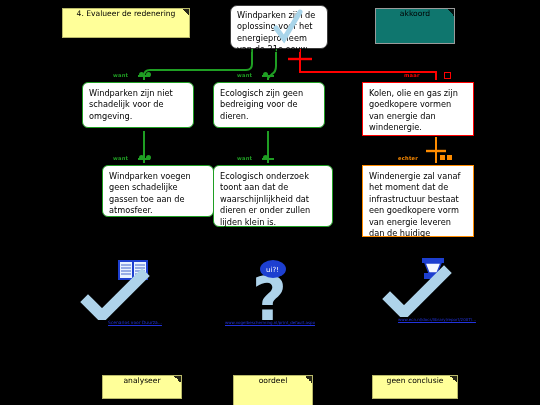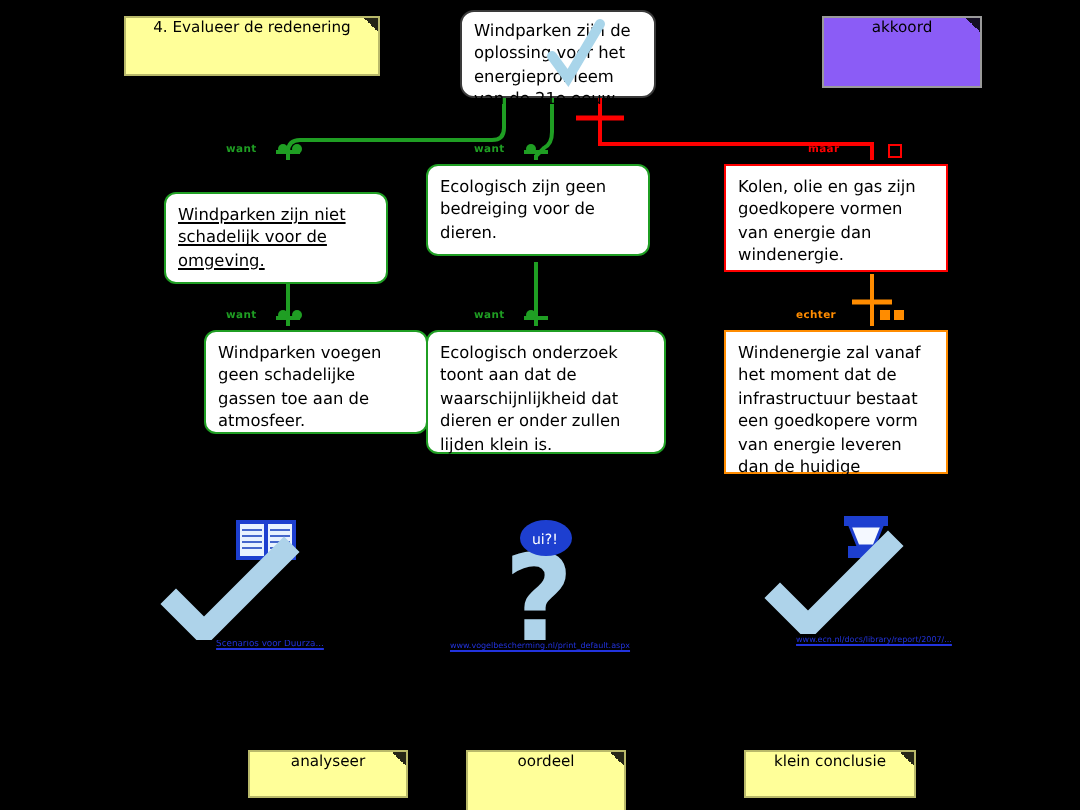--- a/index.html
+++ b/index.html
@@ -12,21 +12,21 @@
   .node{position:absolute;box-sizing:border-box;background:#fff;color:#000;
         font-size:8.2px;line-height:11.4px;padding:5px 6px;}
   .node.green{border:1.6px solid #1f9e23;border-radius:6px;}
   .node.red{border:1.8px solid #ff0000;}
   .node.orange{border:1.8px solid #ff8c00;}
 
   
   .sticky{position:absolute;box-sizing:border-box;background:#ffff99;
           border:1px solid #b9b96a;color:#000;font-size:7.6px;
           display:flex;justify-content:center;text-align:center;}
-  .sticky.white{background:#8b5cf6;border:1px solid #9a9a9a;margin-left:36px;}
+  .sticky.white{background:#0f766e;border:1px solid #9a9a9a;}
   .sticky .fold{position:absolute;right:0;top:0;width:7px;height:7px;
           background:linear-gradient(225deg,#000 0 50%,transparent 50% 100%);opacity:.85;}
   .sticky .fold.w{background:linear-gradient(225deg,#000 0 50%,transparent 50% 100%);}
 
   
   .bubble{position:absolute;box-sizing:border-box;background:#fff;color:#000;
           border:1.4px solid #3a3a3a;border-radius:7px;
           font-size:8.2px;line-height:11.4px;padding:4px 6px;}
 
   .conlabel{position:absolute;font-size:5.2px;font-weight:bold;letter-spacing:.2px;}
@@ -90,21 +90,21 @@
     <span>Windparken zijn de oplossing voor het energieprobleem van de 21e eeuw.</span>
     <svg style="position:absolute;left:40px;top:2px;width:34px;height:40px;">
       <path d="M5,20 L13,31 L29,4" stroke="#a9d5ea" stroke-width="5" fill="none" stroke-linecap="round"></path>
     </svg>
   </div>
 
   <div class="conlabel g" style="left:113px;top:72px;">want</div>
   <div class="dot g" style="left:139px;top:72px;"></div>
   <div class="dot g" style="left:146px;top:72px;"></div>
 
-  <div class="node green" style="left:82px;top:96px;width:112px;height:46px;text-decoration:underline;">
+  <div class="node green" style="left:82px;top:82px;width:112px;height:46px;">
     <span>Windparken zijn niet schadelijk voor de omgeving.</span>
   </div>
 
   <div class="conlabel g" style="left:237px;top:72px;">want</div>
   <div class="dot g" style="left:263px;top:72px;"></div>
 
   <div class="node green" style="left:213px;top:82px;width:112px;height:46px;">
     <span>Ecologisch zijn geen bedreiging voor de dieren.</span>
   </div>
 
@@ -180,28 +180,28 @@
           <rect x="2" y="1" width="22" height="5" fill="#1d3fd0"></rect>
           <path d="M5,6 L21,6 L17,16 L9,16 Z" fill="#f4f8ff" stroke="#1d3fd0" stroke-width="1.5"></path>
           <rect x="4" y="16" width="18" height="6" fill="#1d3fd0"></rect>
         </g>
         <path d="M18,44 L32,58 L72,18" stroke="#aed3ea" stroke-width="11" fill="none" stroke-linecap="square"></path>
       </svg>
     </span>
     <span class="link tiny">www.ecn.nl/docs/library/report/2007/...</span>
   </div>
 
-  <div class="sticky" style="left:124px;top:375px;width:80px;height:24px;">
+  <div class="sticky" style="left:102px;top:375px;width:80px;height:24px;">
     <span class="fold"></span>
     <span>analyseer</span>
   </div>
 
   <div class="sticky" style="left:233px;top:375px;width:80px;height:40px;">
     <span class="fold"></span>
     <span>oordeel</span>
   </div>
 
   <div class="sticky" style="left:372px;top:375px;width:86px;height:24px;">
     <span class="fold"></span>
-    <span>klein conclusie</span>
+    <span>geen conclusie</span>
   </div>
 
 </div>
 
 </body></html>

